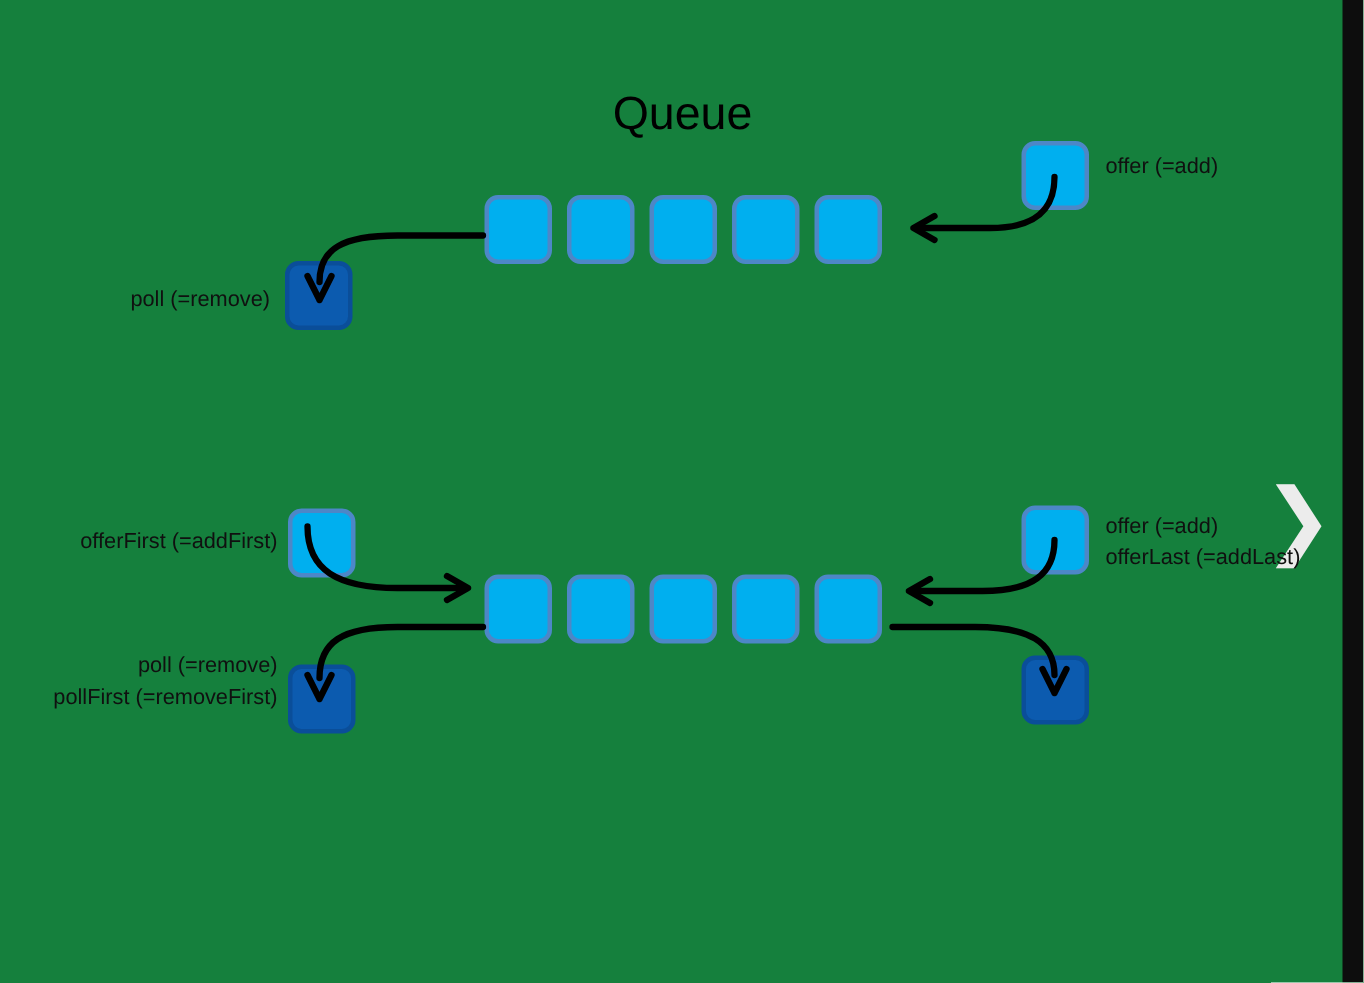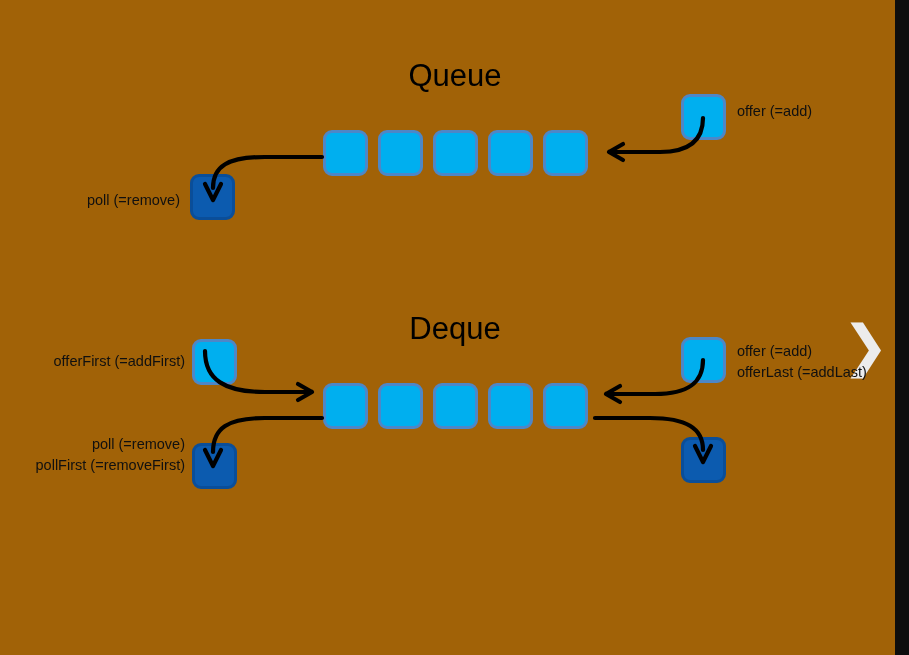--- a/index.html
+++ b/index.html
@@ -4,21 +4,21 @@
 <style>
   html, body {
     margin: 0;
     padding: 0;
     background: #ffffff;
   }
   #canvas {
     position: relative;
     width: 909px;
     height: 655px;
-    background: #a16207;
+    background: #15803d;
     overflow: hidden;
     font-family: "Liberation Sans", sans-serif;
   }
   .right-band {
     position: absolute;
     top: 0;
     right: 0;
     width: 14px;
     height: 655px;
     background: #0d0d0d;
@@ -102,21 +102,20 @@
   <div class="cell" style="left:433px; top:130px;"></div>
   <div class="cell" style="left:488px; top:130px;"></div>
   <div class="cell" style="left:543px; top:130px;"></div>
 
   <div class="endbox light" style="left:681px; top:94px;"></div>
   <div class="endbox dark" style="left:190px; top:174px;"></div>
 
   <div class="lbl left-align" style="left:737px; top:101px;">offer (=add)</div>
   <div class="lbl right-align" style="left:-20px; top:190px; width:200px;">poll (=remove)</div>
 
-  <div class="section-title" style="left:355px; top:311px; width:200px;">Deque</div>
 
   <div class="wm" style="left:842px; top:318px;">❯</div>
 
   <div class="cell" style="left:323px; top:383px;"></div>
   <div class="cell" style="left:378px; top:383px;"></div>
   <div class="cell" style="left:433px; top:383px;"></div>
   <div class="cell" style="left:488px; top:383px;"></div>
   <div class="cell" style="left:543px; top:383px;"></div>
 
   <div class="endbox light" style="left:192px; top:339px;"></div>

